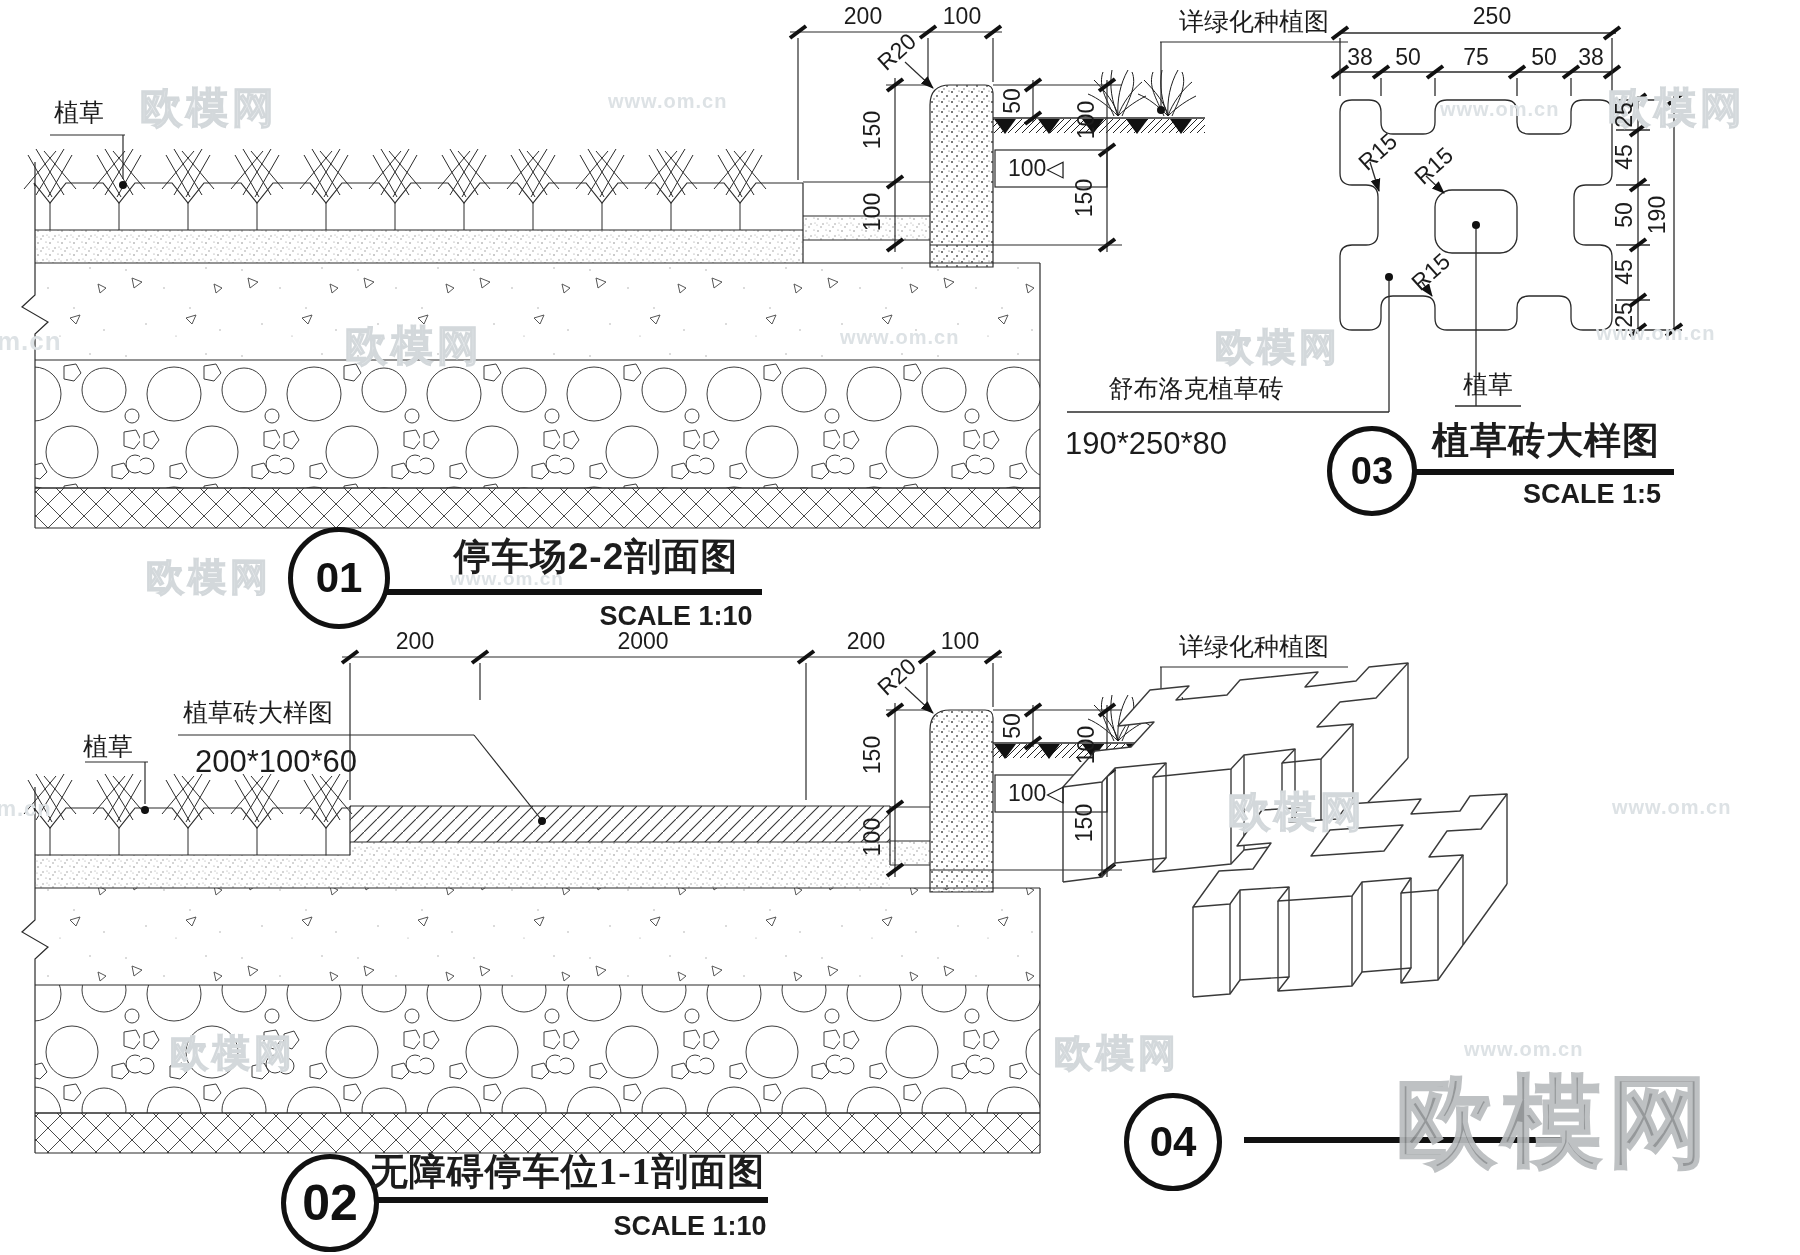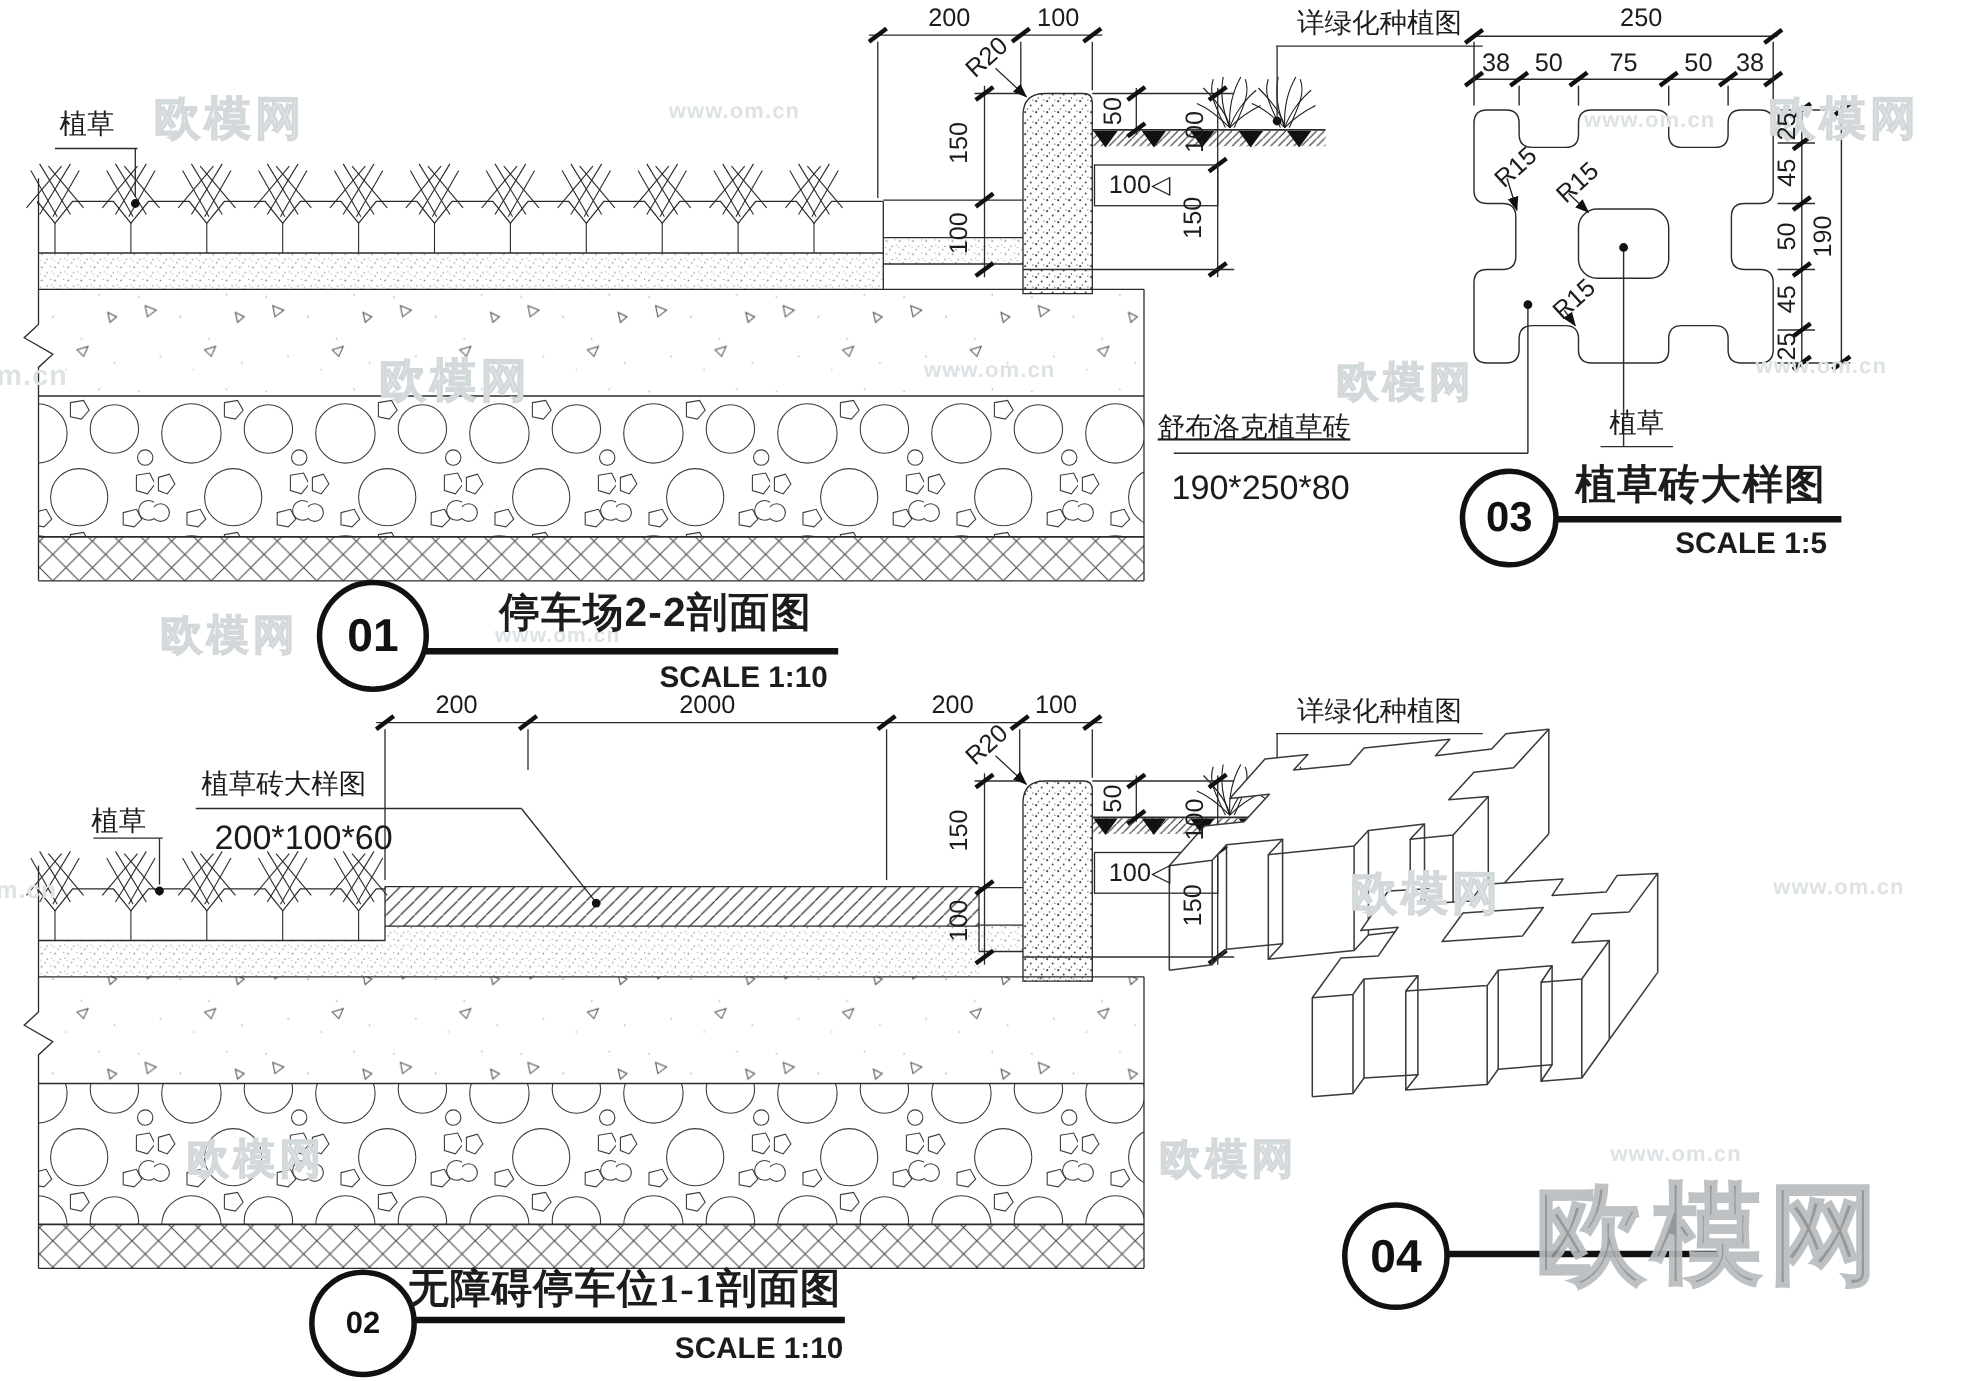--- a/index.html
+++ b/index.html
@@ -433,21 +433,21 @@
 <div class="t dim" style="left:1591px;top:57px;">38</div>
 <div class="t dim dimr" style="left:1378px;top:152px;">R15</div>
 <div class="t dim dimr" style="left:1434px;top:166px;">R15</div>
 <div class="t dim dimr" style="left:1431px;top:272px;">R15</div>
 <div class="t dim dimv" style="left:1624px;top:115px;">25</div>
 <div class="t dim dimv" style="left:1624px;top:157px;">45</div>
 <div class="t dim dimv" style="left:1624px;top:215px;">50</div>
 <div class="t dim dimv" style="left:1624px;top:272px;">45</div>
 <div class="t dim dimv" style="left:1624px;top:315px;">25</div>
 <div class="t dim dimv" style="left:1657px;top:215px;">190</div>
-<div class="t lbl" style="left:1140px;top:388px;text-decoration:underline;">舒布洛克植草砖</div>
+<div class="t lbl" style="left:1196px;top:388px;">舒布洛克植草砖</div>
 <div class="t lblbig" style="left:1146px;top:444px;">190*250*80</div>
 <div class="t lbl" style="left:1488px;top:384px;">植草</div>
 <div class="bubble" style="left:1327px;top:426px;width:80px;height:80px;font-size:38px;">03</div>
 <div class="t titlecn" style="left:1546px;top:441px;">植草砖大样图</div>
 <div class="t scaletxt" style="left:1592px;top:494px;">SCALE 1:5</div>
 
 <div class="t lbl" style="left:108px;top:746px;">植草</div>
 <div class="t lbl" style="left:258px;top:712px;">植草砖大样图</div>
 <div class="t lblbig" style="left:276px;top:762px;">200*100*60</div>
 <div class="t dim" style="left:415px;top:641px;">200</div>
@@ -455,21 +455,21 @@
 <div class="t dim" style="left:866px;top:641px;">200</div>
 <div class="t dim" style="left:960px;top:641px;">100</div>
 <div class="t dim dimr" style="left:897px;top:677px;">R20</div>
 <div class="t dim dimv" style="left:872px;top:755px;">150</div>
 <div class="t dim dimv" style="left:872px;top:837px;">100</div>
 <div class="t dim dimv" style="left:1012px;top:726px;">50</div>
 <div class="t dim dimv" style="left:1086px;top:745px;">100</div>
 <div class="t dim" style="left:1036px;top:793px;">100◁</div>
 <div class="t dim dimv" style="left:1084px;top:823px;">150</div>
 <div class="t lbl" style="left:1254px;top:646px;">详绿化种植图</div>
-<div class="bubble" style="left:281px;top:1154px;width:88px;height:88px;font-size:28px;">02</div>
+<div class="bubble" style="left:281px;top:1154px;width:88px;height:88px;font-size:50px;">02</div>
 <div class="t titlecn" style="left:568px;top:1172px;font-family:Liberation Serif, serif;">无障碍停车位1-1剖面图</div>
 <div class="t scaletxt" style="left:690px;top:1226px;">SCALE 1:10</div>
 
-<div class="bubble" style="left:1220px;top:1093px;width:88px;height:88px;font-size:42px;">04</div>
+<div class="bubble" style="left:1124px;top:1093px;width:88px;height:88px;font-size:42px;">04</div>
 
 <div class="wmbig" style="left:1396px;top:1056px;font-size:100px;">欧模网</div>
 
 </div>
 
 </body></html>

